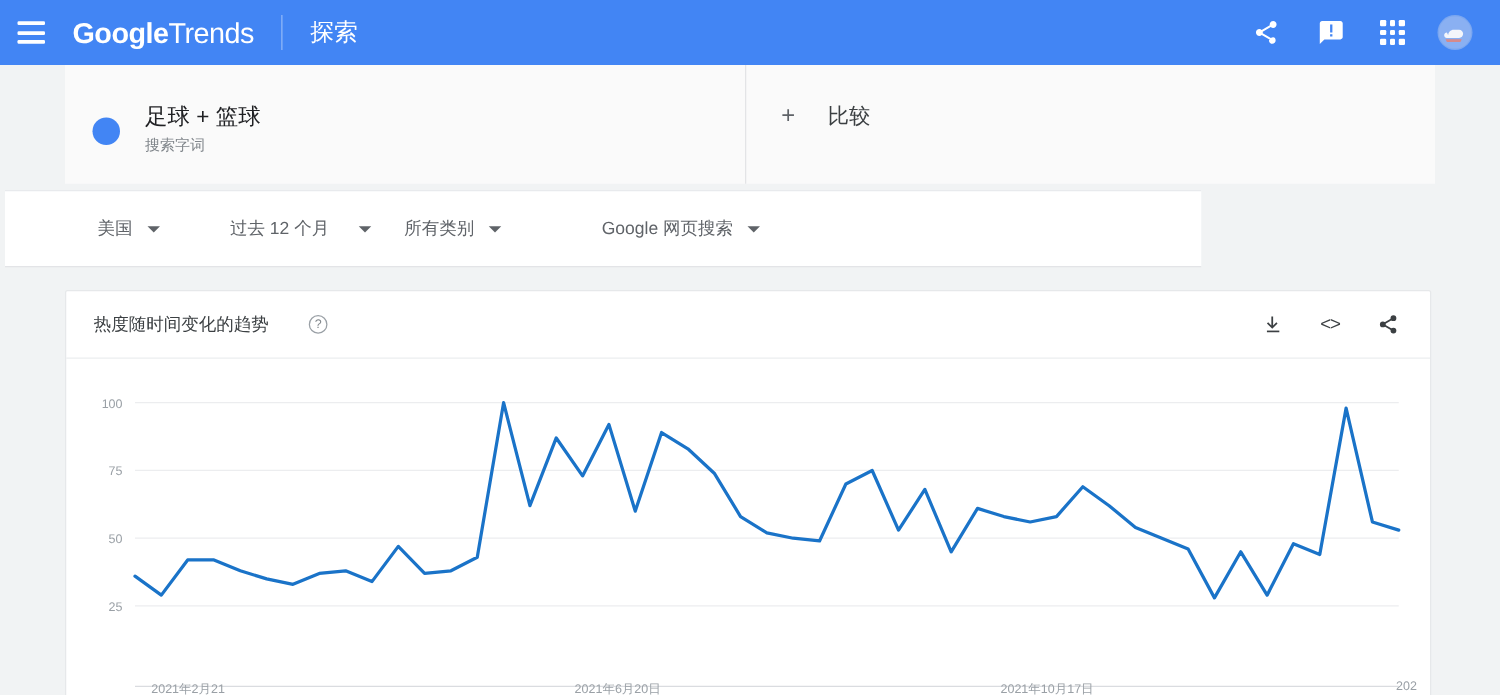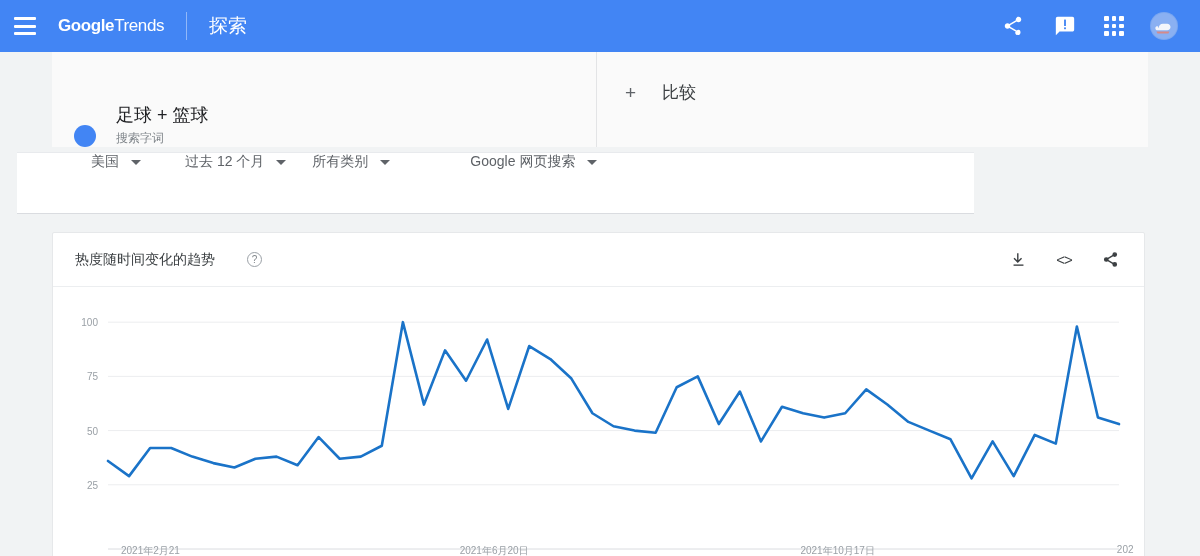--- a/index.html
+++ b/index.html
@@ -14,21 +14,21 @@
   
   .header {
     position: absolute; left: 0; top: 0; width: 1200px; height: 52px;
     background: #4285f4;
     display: flex; align-items: center;
   }
   .hamburger { margin-left: 14px; width: 22px; height: 18px;
     display: flex; flex-direction: column; justify-content: space-between;
     cursor: pointer; }
   .hamburger i { display: block; height: 3px; background: #ffffff; border-radius: 1px; }
-  .brand { margin-left: 22px; color: #fff; font-size: 17px; letter-spacing: -0.4px;
+  .brand { margin-left: 22px; color: #fff; font-size: 23px; letter-spacing: -0.4px;
     font-weight: 400; white-space: nowrap; }
   .brand b { font-weight: 700; }
   .hdr-divider { width: 1px; height: 28px; background: rgba(255,255,255,.42); margin-left: 22px; }
   .explore { margin-left: 22px; color: #fff; font-size: 19px; white-space: nowrap; }
   .hdr-right { margin-left: auto; display: flex; align-items: center; gap: 26px;
     margin-right: 22px; }
   .hdr-ic { width: 26px; height: 26px; display: flex; align-items: center; justify-content: center;
     cursor: pointer; }
   .hdr-ic svg { display: block; }
   .apps-grid { width: 20px; height: 20px; display: grid;
@@ -38,43 +38,43 @@
     background: #7ba7f0; display: flex; align-items: center; justify-content: center;
     overflow: hidden; cursor: pointer; }
 
   
   .query-strip {
     position: absolute; left: 52px; top: 52px; width: 1096px; height: 95px;
     background: #fafafa; display: flex;
   }
   .query-cell {
     width: 545px; height: 95px; border-right: 1px solid #e3e4e6;
-    display: flex; align-items: flex-end; padding: 6px 0 0 22px;
+    display: flex; align-items: center; padding: 6px 0 0 22px;
   }
   .dot { width: 22px; height: 22px; border-radius: 50%; background: #4285f4;
     flex: 0 0 22px; margin-top: 4px; }
   .q-text { margin-left: 20px; }
   .q-title { font-size: 18px; color: #202124; line-height: 24px; white-space: nowrap; }
   .q-sub { font-size: 12px; color: #80868b; margin-top: 3px; }
   .compare-cell { flex: 1; display: flex; align-items: flex-start;
     padding: 30px 0 0 28px; cursor: pointer; }
   .plus { font-size: 19px; color: #5f6368; line-height: 22px; }
   .compare-label { margin-left: 26px; font-size: 17px; color: #3c4043; line-height: 22px; }
 
   
   .filter-bar {
-    position: absolute; left: 17px; top: 152px; width: 957px; height: 62px;
+    position: absolute; left: 4px; top: 152px; width: 957px; height: 62px;
     background: #ffffff; border-top: 1px solid #e8eaed; border-bottom: 1px solid #dadce0;
-    display: flex; align-items: flex-start;
+    display: flex; align-items: center;
   }
   .filter { display: flex; align-items: center; cursor: pointer; white-space: nowrap; }
   .filter .lbl { font-size: 14px; color: #5f6368; }
   .caret { margin-left: 12px; width: 0; height: 0; border-left: 5px solid transparent;
     border-right: 5px solid transparent; border-top: 5px solid #5f6368; }
-  .f1 { margin-left: 74px; } .f2 { margin-left: 44px; }
+  .f1 { margin-left: 74px; } .f2 { margin-left: 56px; gap: 12px; }
   .f3 { margin-left: 26px; } .f4 { margin-left: 80px; }
 
   
   .body-area { position: absolute; left: 0; top: 214px; width: 1200px; height: 342px;
     background: #f1f3f4; }
   .card { position: absolute; left: 52px; top: 18px; width: 1093px; height: 330px;
     background: #ffffff; border: 1px solid #e6e8ea; border-radius: 2px; }
   .card-head { position: relative; height: 54px; border-bottom: 1px solid #eceef0;
     display: flex; align-items: center; padding: 0 24px 0 22px; gap: 19px; }
   .card-title { font-size: 14px; color: #3c4043; white-space: nowrap; }

